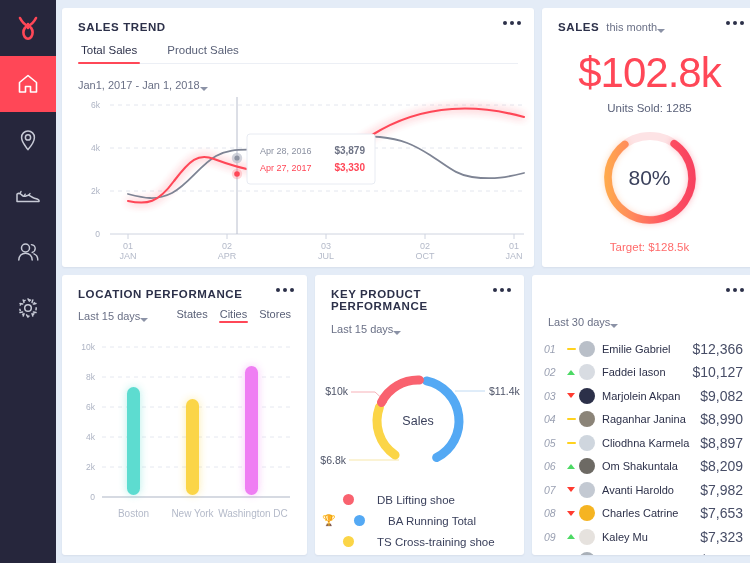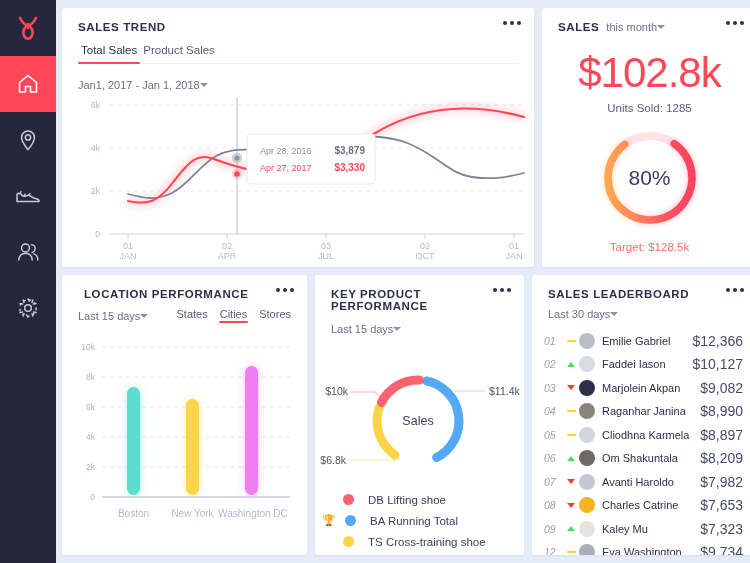--- a/index.html
+++ b/index.html
@@ -53,28 +53,28 @@
     color: #2c3049; text-transform: uppercase;
   }
   .dots {
     position: absolute; right: 13px; top: 13px;
     display: flex; gap: 3px; cursor: pointer;
   }
   .dots i { width: 4px; height: 4px; border-radius: 50%; background: #2c3049; display: block; }
 
   .subdrop {
     font-size: 11px; color: #6a7086; cursor: pointer;
-    display: inline-flex; align-items: center; 
+    display: inline-flex; align-items: flex-end; 
   }
   .caret { width: 0; height: 0; border-left: 4px solid transparent; border-right: 4px solid transparent; border-top: 4px solid #8b92a6; display: inline-block; }
 
   
   .c-trend { flex: 1 1 auto; }
   .trend-head { padding: 13px 16px 0 16px; }
-  .tabs { display: flex; margin-top: 11px; border-bottom: 1px solid #eceff5; }
+  .tabs { display: flex; gap: 24px; margin-top: 11px; border-bottom: 1px solid #eceff5; }
   .tab { font-size: 11.5px; color: #585f76; padding: 0 3px 7px 3px; cursor: pointer; position: relative; }
   .tab.active { color: #2c3049; }
   .tab.active::after {
     content:""; position: absolute; left: 0; right: 0; bottom: -1px; height: 2px; background: #ff4757; border-radius: 2px;
   }
   .trend-range { padding: 11px 24px 0 16px; }
   .trend-chart { position: relative; margin-top: 4px; }
 
   
   .c-sales { width: 215px; flex: 0 0 215px; }
@@ -84,31 +84,31 @@
   .gauge-wrap { display: flex; justify-content: center; margin-top: 8px; position: relative; }
   .gauge-label {
     position: absolute; top: 0; left: 0; right: 0; bottom: 0;
     display: flex; align-items: center; justify-content: center;
     font-size: 21px; color: #3b415c;
   }
   .sales-target { text-align: center; font-size: 11.5px; color: #ff6b6b; margin-top: 7px; }
 
   
   .c-loc { width: 245px; flex: 0 0 245px; }
-  .loc-head { padding: 13px 16px 0 22px; }
+  .loc-head { padding: 13px 16px 0 16px; }
   .loc-subrow { display: flex; align-items: center; justify-content: space-between; padding: 0 16px; margin-top: 8px; }
   .loc-tabs { display: flex; gap: 12px; }
   .loc-tab { font-size: 11px; color: #585f76; cursor: pointer; padding-bottom: 3px; position: relative; }
   .loc-tab.active::after { content:""; position:absolute; left:-1px; right:-1px; bottom:0; height:2px; background:#ff4757; border-radius:2px; }
 
   
   .c-key { flex: 1 1 auto; }
   .key-head { padding: 13px 16px 0 16px; }
   .legend { margin: 0 0 0 28px; }
-  .legend-row { display: flex; align-items: center; gap: 14px; height: 21px; font-size: 11.5px; color: #3b415c; }
+  .legend-row { display: flex; align-items: center; gap: 23px; height: 21px; font-size: 11.5px; color: #3b415c; }
   .legend-dot { width: 11px; height: 11px; border-radius: 50%; flex: 0 0 11px; }
   .legend-trophy { width: 12px; margin-left: -21px; margin-right: -3px; text-align:center; font-size: 11px; }
   .add-row { display: flex; align-items: center; gap: 9px; height: 21px; font-size: 11px; color: #9aa0b2; margin-left: 5px; cursor: pointer; }
 
   
   .c-lead { width: 225px; flex: 0 0 225px; }
   .lead-head { padding: 13px 16px 0 16px; }
   .lead-list { margin-top: 7px; padding: 0 14px 0 12px; }
   .lead-row { display: flex; align-items: center; height: 23.5px; font-size: 11px; }
   .lead-rank { width: 19px; color: #9aa0b2; font-style: italic; font-size: 10.5px; }
@@ -439,22 +439,21 @@
         </div>
       </div>
 
       <div class="card c-lead">
         <div class="dots">
             <i></i>
             <i></i>
             <i></i>
           </div>
         <div class="lead-head">
-          <div class="card-title">SALES LEADERBOARD</div>
-          <div style="margin-top:4px">
+          <div style="margin-top:24px">
             <span class="subdrop">
               <span>Last 30 days</span>
               <span class="caret"></span>
             </span>
           </div>
         </div>
         <div class="lead-list" id="lead-list">
             <div class="lead-row">
               <span class="lead-rank">01</span>
               <span class="lead-trend">

